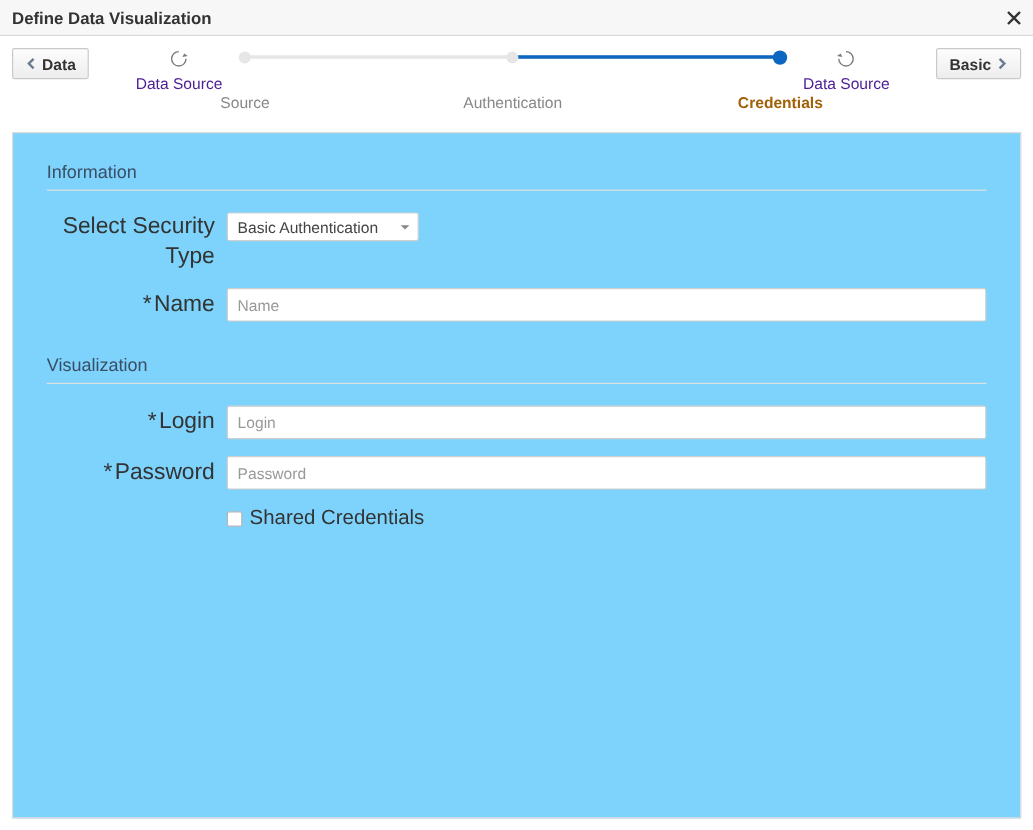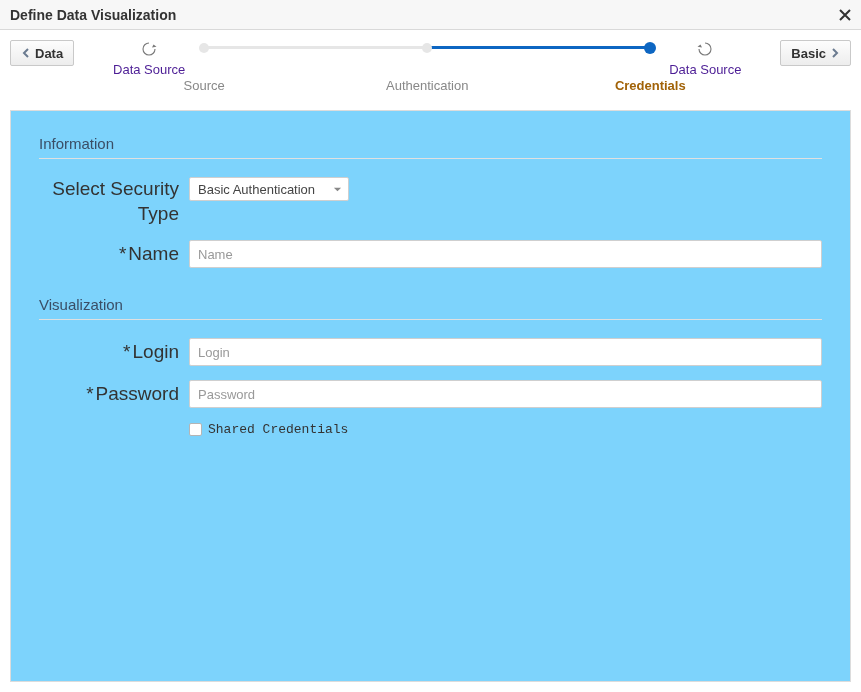--- a/index.html
+++ b/index.html
@@ -191,23 +191,22 @@
     font-size:13px;
     color:#444;
     background:#fff;
   }
   .text-input::placeholder { color:#999; }
   .checkbox-row {
     display:flex;
     align-items:center;
     margin-left:150px;
     gap:6px;
-    font-size:13px;
+    font-size:17px;
     color:#333;
-    font-family:Liberation Mono, monospace;
   }
   .checkbox {
     width:13px;height:13px;border:1px solid #b5b5b5;border-radius:2px;background:#fff;cursor:pointer;
   }
 </style>
 </head>
 <body>
 
 <div class="dialog">
 

